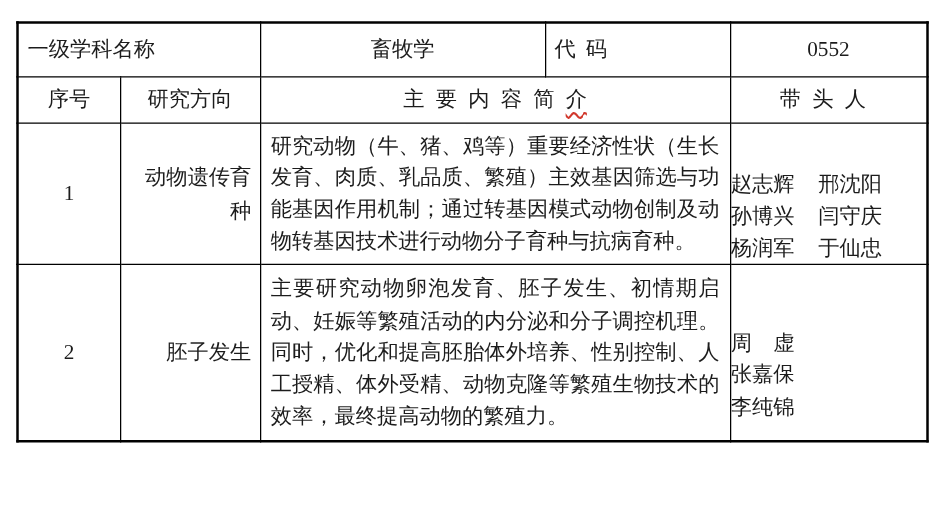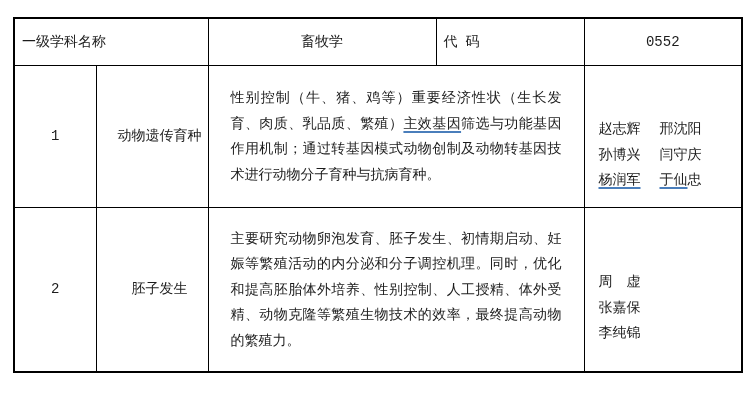--- a/index.html
+++ b/index.html
@@ -9,53 +9,52 @@
     font-family:"Liberation Serif","DejaVu Serif",serif;
     color:#1c1c1c;
   }
   table.doc{
     position:absolute;left:13px;top:17px;width:728px;
     border-collapse:collapse;table-layout:fixed;
     border:2px solid #000;
   }
   td{
     border:1px solid #000;
-    font-size:14px;
+    font-size:17px;
     vertical-align:middle;
-    padding:14px;
+    padding:0;
     overflow:hidden;
   }
   col.c-seq{width:82px;}
   col.c-dir{width:112px;}
   col.c-introA{width:228px;}
   col.c-introB{width:148px;}
   col.c-lead{width:158px;}
   tr.h-meta1{height:43px;}
   tr.h-meta2{height:49px;}
   tr.h-head{height:37px;}
   tr.h-d1{height:104px;}
   tr.h-d2{height:141px;}
   .cell-left{text-align:left;padding-left:7px;}
-  .cell-center{text-align:center;font-family:Liberation Mono, monospace;}
+  .cell-center{text-align:center;}
   .spaced{letter-spacing:9px;}
   .spaced-sm{letter-spacing:8px;margin-top:16px;}
   .intro-p{
     text-align:justify;
     padding:4px 8px 4px 8px;
     line-height:25.5px;
   }
-  .dir-name{width:98px;margin:0 auto;text-align:center;line-height:27px;}
+  .dir-name{width:98px;margin:0 auto;text-align:right;line-height:27px;}
   .leaders{
     display:flex;flex-direction:column;align-items:flex-start;
     line-height:25.5px;
     margin-top:36px;
   }
   .leader-line{display:flex;gap:19px;white-space:pre;}
   .u-blue{
-    text-decoration:underline;
     text-decoration-color:#4a7ebb;
     text-decoration-thickness:1.5px;
     text-underline-offset:3px;
   }
   .u-wavy{
     text-decoration:underline;
     text-decoration-style:wavy;
     text-decoration-color:#d23a2e;
     text-underline-offset:4px;
   }
@@ -82,30 +81,44 @@
     </td>
     <td class="cell-left">
       <span class="spaced-sm">代码</span>
     </td>
     <td class="cell-center">
       <span>0552</span>
     </td>
   </tr>
 
 
+  <tr class="h-head">
+    <td class="cell-center">
+      <span>序号</span>
+    </td>
+    <td class="cell-center">
+      <span>研究方向</span>
+    </td>
+    <td colspan="2" class="cell-center">
+      <span class="spaced">主要内容简</span><span class="u-wavy">介</span>
+    </td>
+    <td class="cell-center">
+      <span class="spaced">带头人</span>
+    </td>
+  </tr>
 
   <tr class="h-d1">
     <td class="cell-center">
       <span>1</span>
     </td>
     <td class="cell-center">
       <div class="dir-name">动物遗传育种</div>
     </td>
     <td colspan="2">
-      <div class="intro-p"><span>性别控制（牛、猪、鸡等）重要经济性状（生长发育、肉质、乳品质、繁殖）</span><span class="u-blue">主效基因</span><span>筛选与功能基因作用机制；通过转基因模式动物创制及动物转基因技术进行动物分子育种与抗病育种。</span></div>
+      <div class="intro-p"><span>研究动物（牛、猪、鸡等）重要经济性状（生长发育、肉质、乳品质、繁殖）</span><span class="u-blue">主效基因</span><span>筛选与功能基因作用机制；通过转基因模式动物创制及动物转基因技术进行动物分子育种与抗病育种。</span></div>
     </td>
     <td>
       <div class="leaders">
         <div class="leader-line">
           <span>赵志辉</span>
           <span>邢沈阳</span>
         </div>
         <div class="leader-line">
           <span>孙博兴</span>
           <span>闫守庆</span>

